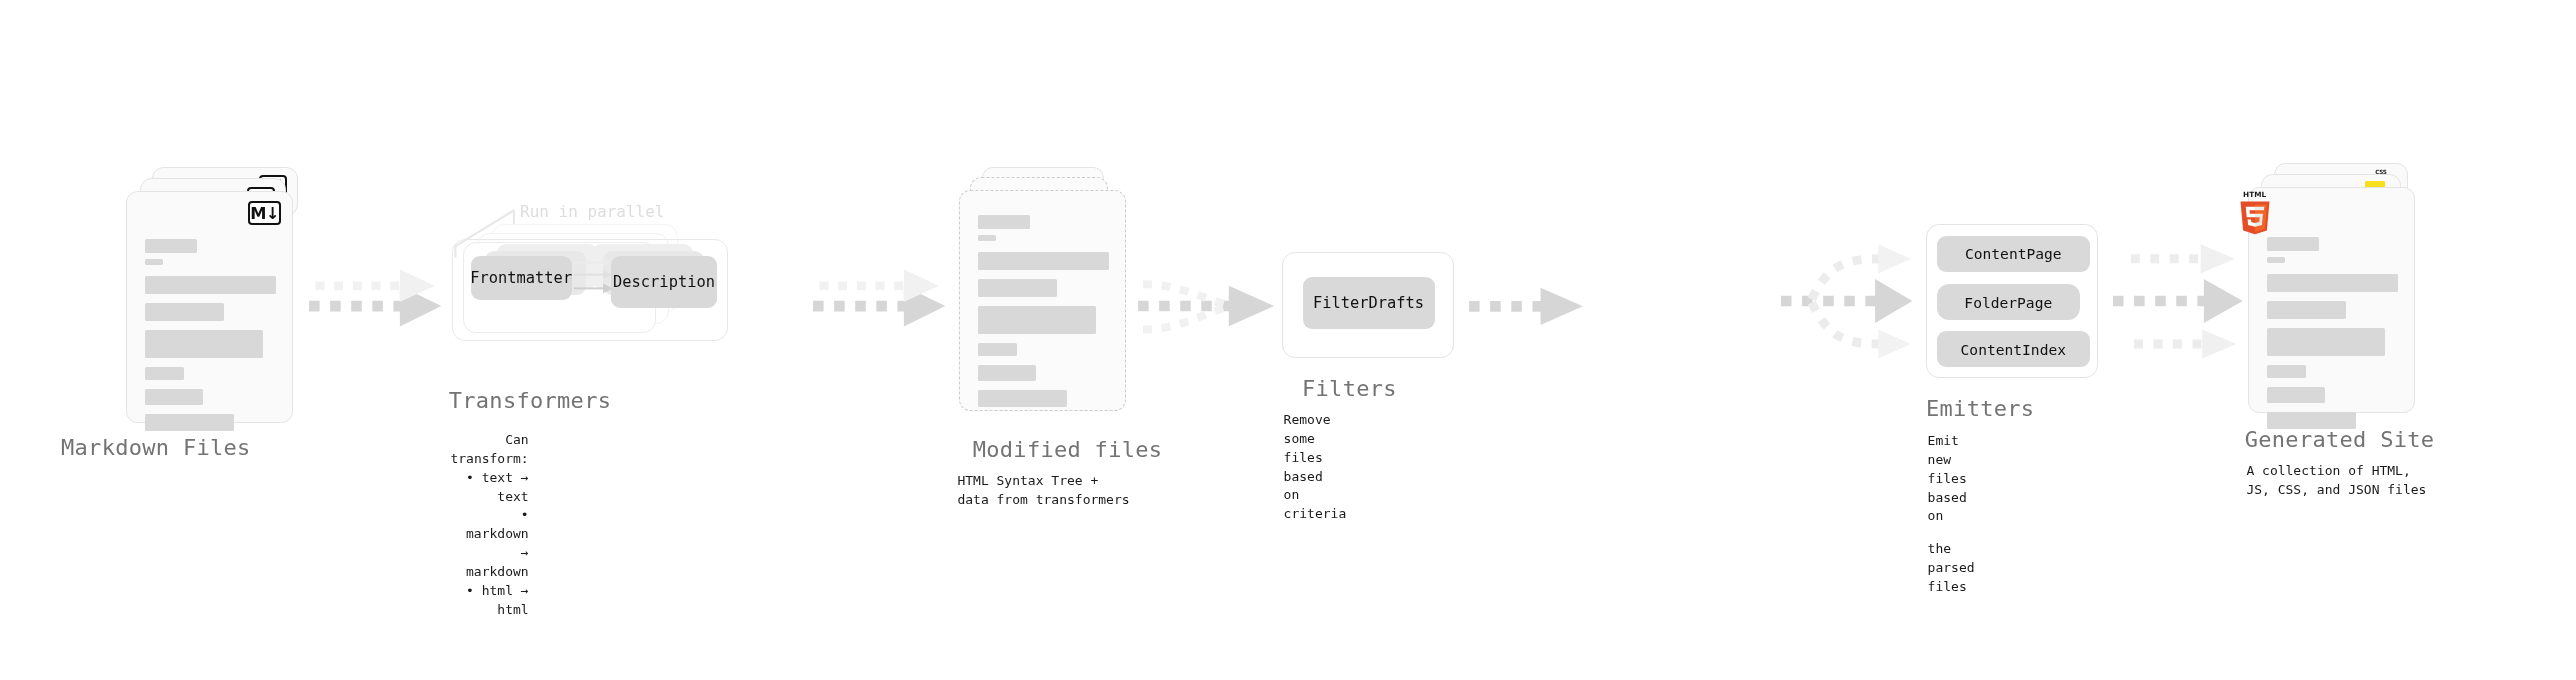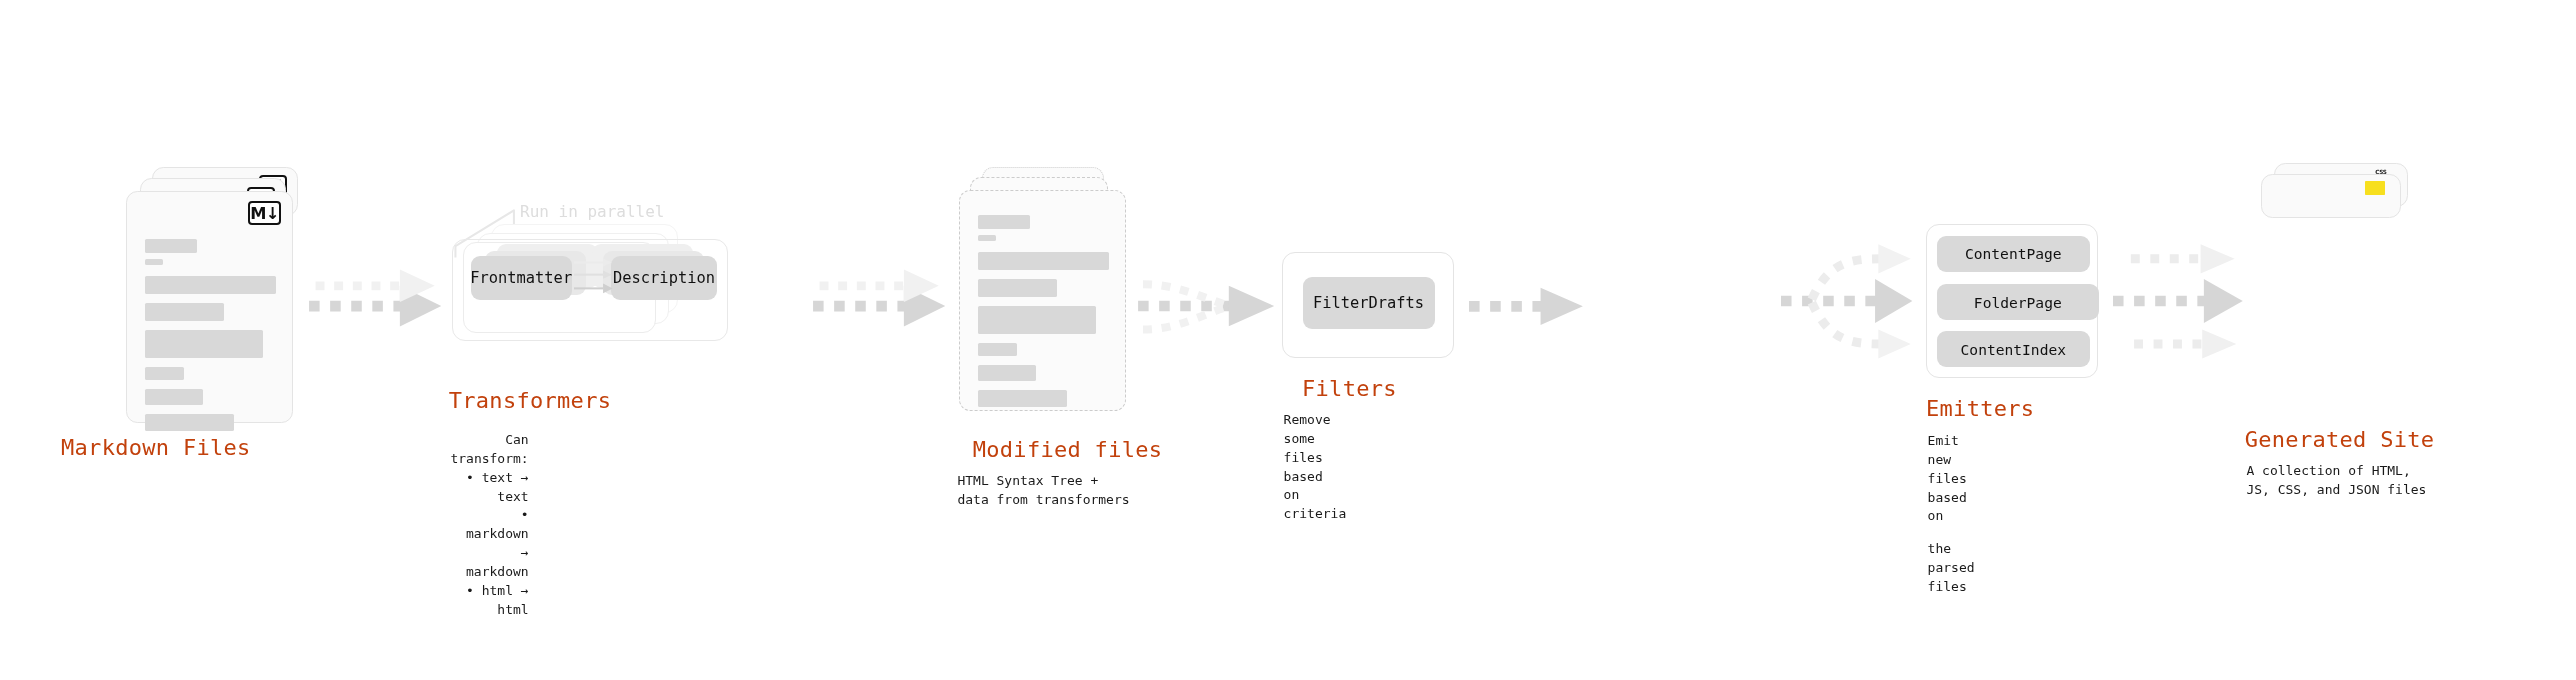--- a/index.html
+++ b/index.html
@@ -55,21 +55,21 @@
     position:absolute;box-sizing:border-box;
     background:#d9d9d9;border-radius:9px;
     display:flex;align-items:center;justify-content:center;
     color:#111;font-size:15.4px;white-space:nowrap;
     font-family:"DejaVu Sans Mono","Liberation Mono",monospace;
   }
   .chip.ghost{color:transparent;}
 
   
   .title{
-    position:absolute;white-space:nowrap;color:#c2410c;
+    position:absolute;white-space:nowrap;color:#737373;
     font-size:22px;letter-spacing:0.3px;
     font-family:"DejaVu Sans Mono","Liberation Mono",monospace;
   }
   .sub{
     position:absolute;color:#1a1a1a;font-size:13px;line-height:1.45;
     font-family:"DejaVu Sans Mono","Liberation Mono",monospace;
   }
   .sub .bul{display:block;padding-left:11.4px;}
   .note{
     position:absolute;color:#dddddd;font-size:16px;white-space:nowrap;
@@ -143,21 +143,21 @@
     <div class="chip ghost" style="left:45px;top:45px;width:101px;height:44px;background:#efefef;"></div>
     <div class="chip ghost" style="left:140px;top:45px;width:101px;height:44px;background:#efefef;"></div>
     <div class="chip ghost" style="left:32.5px;top:52px;width:101px;height:44px;background:#e8e8e8;"></div>
     <div class="chip ghost" style="left:151px;top:52px;width:101px;height:44px;background:#e8e8e8;"></div>
 
     <div class="pbox" style="left:0px;top:40px;width:276px;height:102px;border-color:#e8e8e8;background:transparent;"></div>
 
     <div class="chip" style="left:18.7px;top:57px;width:101px;height:44px;">
       <span>Frontmatter</span>
     </div>
-    <div class="chip" style="left:159px;top:57px;width:106px;height:44px;">
+    <div class="chip" style="left:159px;top:57px;width:106px;height:52px;">
       <span>Description</span>
     </div>
 
     <svg style="left:122px;top:57px;" width="42" height="47" viewBox="0 0 52 58">
       <line x1="0" y1="8" x2="36" y2="8" stroke="#ebebeb" stroke-width="2.5"></line>
       <polygon points="36,3 47,8 36,13" fill="#ebebeb"></polygon>
       <line x1="0" y1="23" x2="36" y2="23" stroke="#e0e0e0" stroke-width="2.5"></line>
       <polygon points="36,18 47,23 36,28" fill="#e0e0e0"></polygon>
       <line x1="0" y1="40" x2="36" y2="40" stroke="#cfcfcf" stroke-width="2.5"></line>
       <polygon points="36,34 48,40 36,46" fill="#cfcfcf"></polygon>
@@ -242,21 +242,21 @@
 
     <path d="M38,82 C58,126 82,133 122,133" fill="none" stroke="#ececec" stroke-width="11" stroke-dasharray="11 13"></path>
     <polygon points="120,115 160,133 120,151" fill="#f2f2f2"></polygon>
   </svg>
 
   <div class="node" style="left:1926px;top:224px;">
     <div class="pbox" style="left:0px;top:0px;width:172px;height:154px;">
       <div class="chip" style="left:9.8px;top:10.6px;width:153px;height:36px;font-size:14.6px;">
         <span>ContentPage</span>
       </div>
-      <div class="chip" style="left:9.8px;top:59px;width:162px;height:36px;font-size:14.6px;">
+      <div class="chip" style="left:9.8px;top:59px;width:143px;height:36px;font-size:14.6px;border-radius:12px;">
         <span>FolderPage</span>
       </div>
       <div class="chip" style="left:9.8px;top:106px;width:153px;height:36px;font-size:14.6px;">
         <span>ContentIndex</span>
       </div>
     </div>
     <div class="title" style="left:0px;top:172px;">Emitters</div>
     <div class="sub" style="left:1.6px;top:208px;">
       <span style="display:block;">Emit new files based on</span>
       <span style="display:block;margin-top:14px;">the parsed files</span>
@@ -279,20 +279,45 @@
       <div class="doc" style="left:26px;top:0px;width:134px;height:44px;">
         <div class="badge css-badge" style="right:18px;top:10.6px;width:16.3px;height:3.3px;">
           <span class="cap">CSS</span>
         </div>
       </div>
 
       <div class="doc" style="left:13px;top:10.6px;width:140px;height:44px;">
         <div class="badge js-badge" style="right:14.6px;top:6.5px;width:20.3px;height:14px;border-radius:0.8px;"></div>
       </div>
 
+      <div class="doc front" style="left:0px;top:24.4px;width:167px;height:226px;">
+
+        <div class="badge html5" style="right:11.4px;top:11.4px;width:34px;height:37px;">
+          <div class="h5label">HTML</div>
+          <svg width="34" height="37" style="left:0;top:0;" viewBox="0 0 42 46">
+            <path d="M3,2 L39,2 L35.8,38 L21,42.5 L6.2,38 Z" fill="#e44d26"></path>
+            <path d="M21,5.5 L35.8,5.5 L33.1,35.8 L21,39.5 Z" fill="#f16529"></path>
+            <path d="M21,17 L14.6,17 L14.2,12.6 L21,12.6 L21,8.3 L9.5,8.3 L10.7,21.3 L21,21.3 Z" fill="#ffffff"></path>
+            <path d="M21,28.7 L16.4,27.5 L16.1,24.1 L11.8,24.1 L12.4,31 L21,33.4 Z" fill="#ffffff"></path>
+            <path d="M21,21.3 L26.9,21.3 L26.3,27.5 L21,28.7 L21,33.4 L29.6,31 L30.8,17 L21,17 Z" fill="#ebebeb"></path>
+            <path d="M21,8.3 L21,12.6 L32.1,12.6 L32.5,8.3 Z" fill="#ebebeb"></path>
+          </svg>
+        </div>
+
+        <div class="lines" style="top:49px;">
+          <div class="ln" style="width:52px;height:14px;"></div>
+          <div class="ln" style="width:18px;height:5.7px;margin-top:-3.3px;margin-bottom:11.4px;"></div>
+          <div class="ln" style="width:131px;height:18px;"></div>
+          <div class="ln" style="width:79px;height:18px;"></div>
+          <div class="ln" style="width:118px;height:28px;"></div>
+          <div class="ln" style="width:39px;height:13px;"></div>
+          <div class="ln" style="width:58px;height:16.3px;"></div>
+          <div class="ln" style="width:89px;height:16.3px;"></div>
+        </div>
+      </div>
     </div>
 
     <div class="title" style="left:-3.3px;top:264px;">Generated Site</div>
     <div class="sub" style="left:-1.6px;top:299px;">
       <span style="display:block;">A collection of HTML,</span>
       <span style="display:block;">JS, CSS, and JSON files</span>
     </div>
   </div>
 
 </div>

